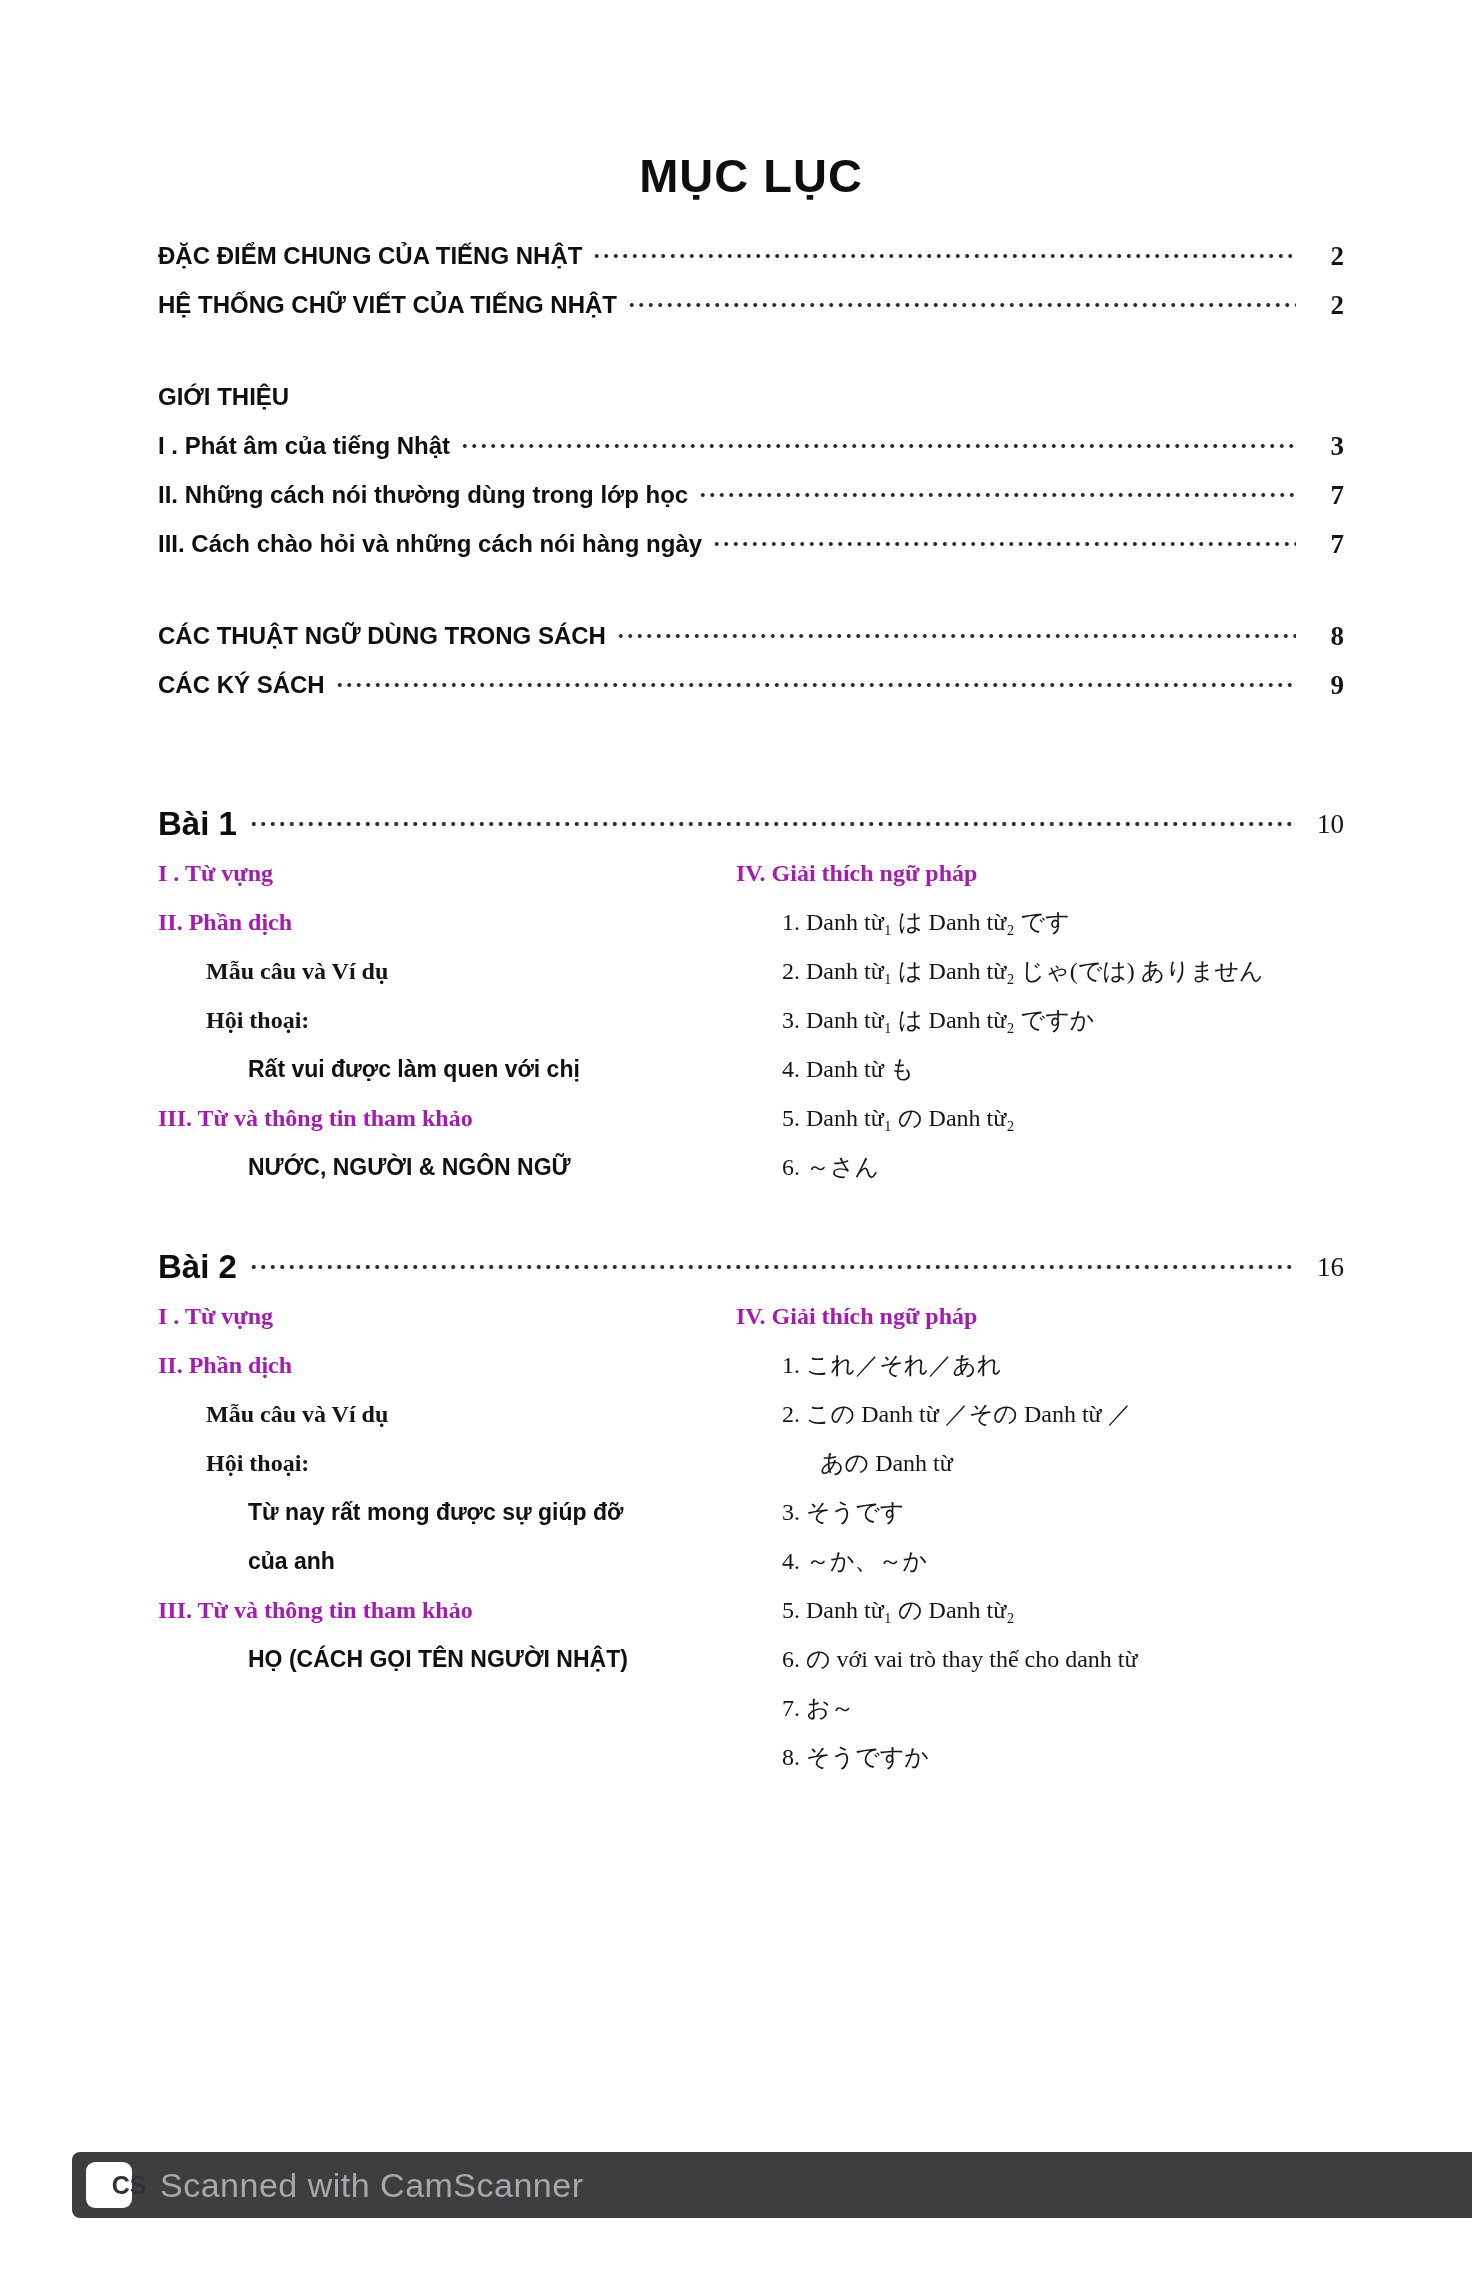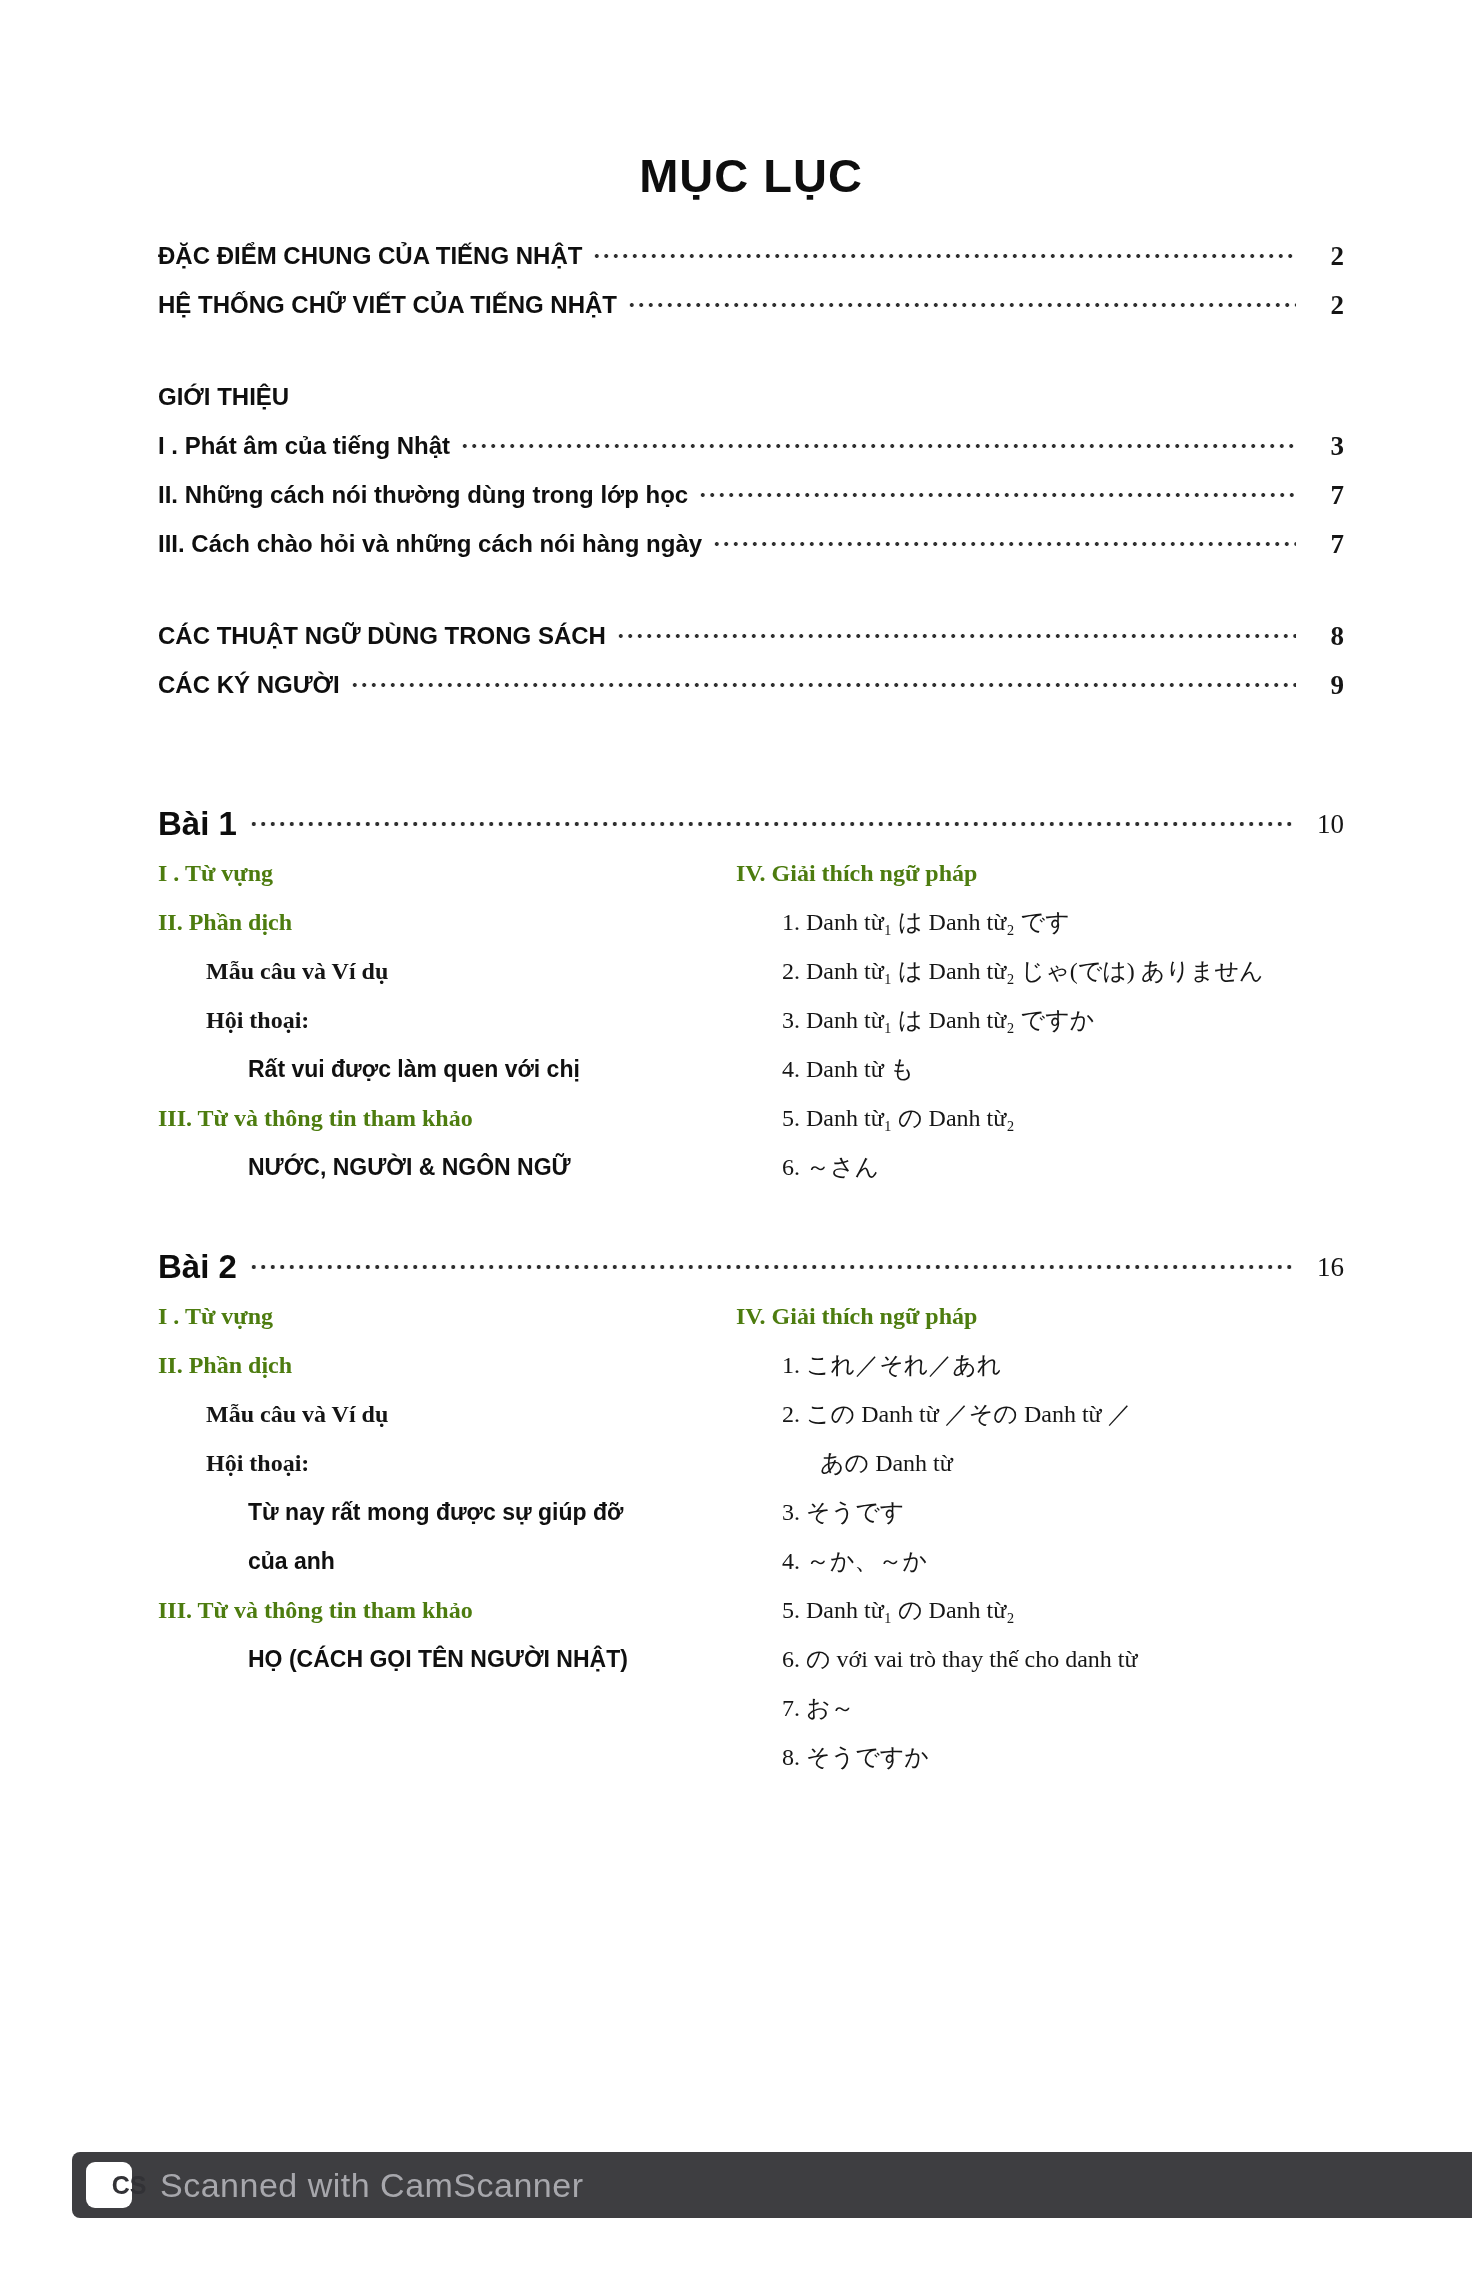--- a/index.html
+++ b/index.html
@@ -48,21 +48,21 @@
   .mt-bai2  { margin-top:46px; }
 
   
   .bai-line { display:flex; align-items:center; line-height:44px; }
   .bai-title {
     font-family:"Liberation Sans","DejaVu Sans",sans-serif;
     font-weight:bold; font-size:33px; color:#0d0d0d; white-space:nowrap;
   }
   .lesson-grid { display:grid; grid-template-columns:578px 1fr; margin-top:10px; }
   .line { line-height:34px; margin-bottom:15px; font-size:24px; }
-  .serif-bold { font-family:"Liberation Serif","DejaVu Serif",serif; font-weight:bold; color:#4d7c0f; }
+  .serif-bold { font-family:"Liberation Serif","DejaVu Serif",serif; font-weight:bold; color:#a21caf; }
   .serif-reg  { font-family:"Liberation Serif","DejaVu Serif",serif; font-weight:normal; color:#161616; }
   .sub  { font-family:"Liberation Serif","DejaVu Serif",serif; font-weight:bold; margin-left:48px; color:#151515; }
   .dialog {
     font-family:"Liberation Sans","DejaVu Sans",sans-serif;
     font-weight:bold; font-size:23px; margin-left:90px; color:#101010;
   }
   .refline {
     font-family:"Liberation Sans","DejaVu Sans",sans-serif;
     font-weight:bold; font-size:23px; margin-left:90px; color:#101010;
   }
@@ -124,21 +124,21 @@
       <span class="leader"></span>
       <span class="pagenum">7</span>
     </div>
 
     <div class="toc-line sans-bold mt-block">
       <span class="label">CÁC THUẬT NGỮ DÙNG TRONG SÁCH</span>
       <span class="leader"></span>
       <span class="pagenum">8</span>
     </div>
     <div class="toc-line sans-bold">
-      <span class="label">CÁC KÝ NGƯỜI</span>
+      <span class="label">CÁC KÝ SÁCH</span>
       <span class="leader"></span>
       <span class="pagenum">9</span>
     </div>
 
     <div class="bai-line mt-bai1">
       <span class="bai-title">Bài 1</span>
       <span class="leader-tall"></span>
       <span class="pagenum">10</span>
     </div>
 

